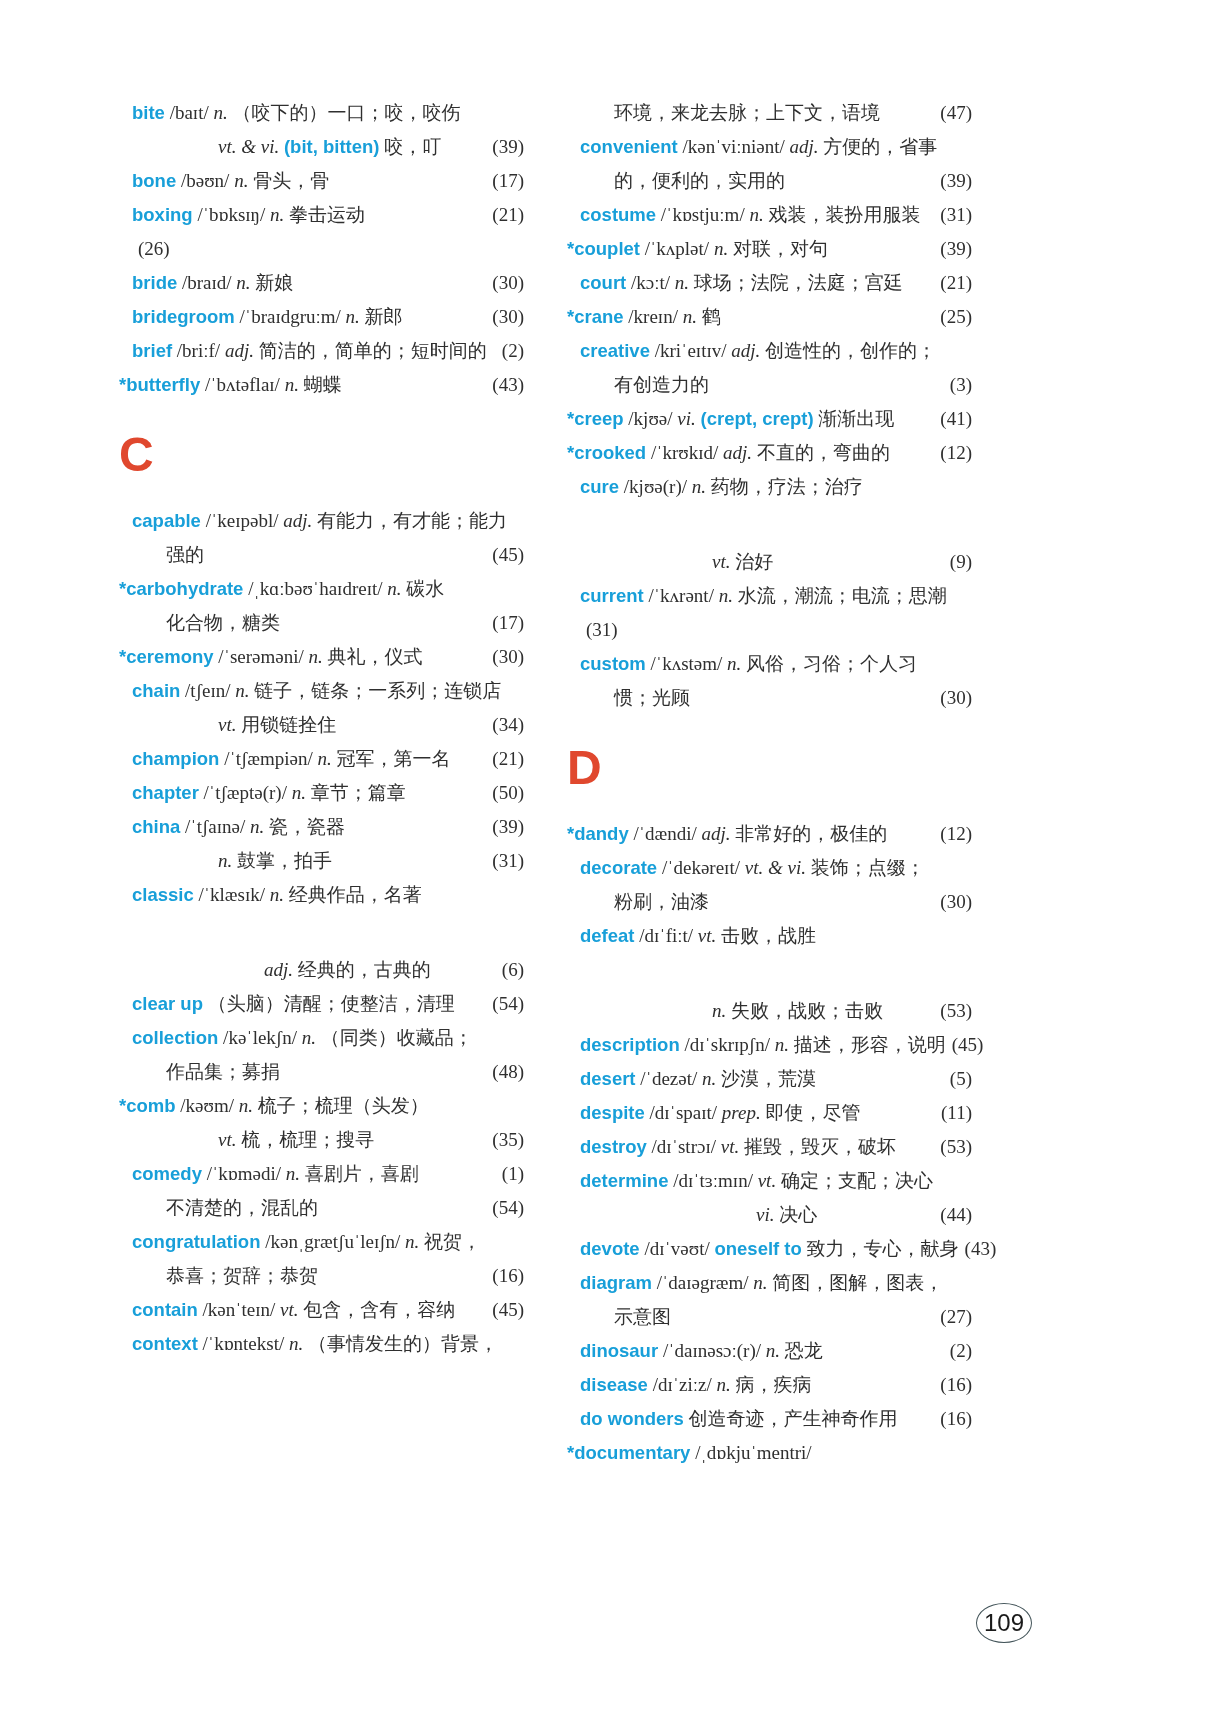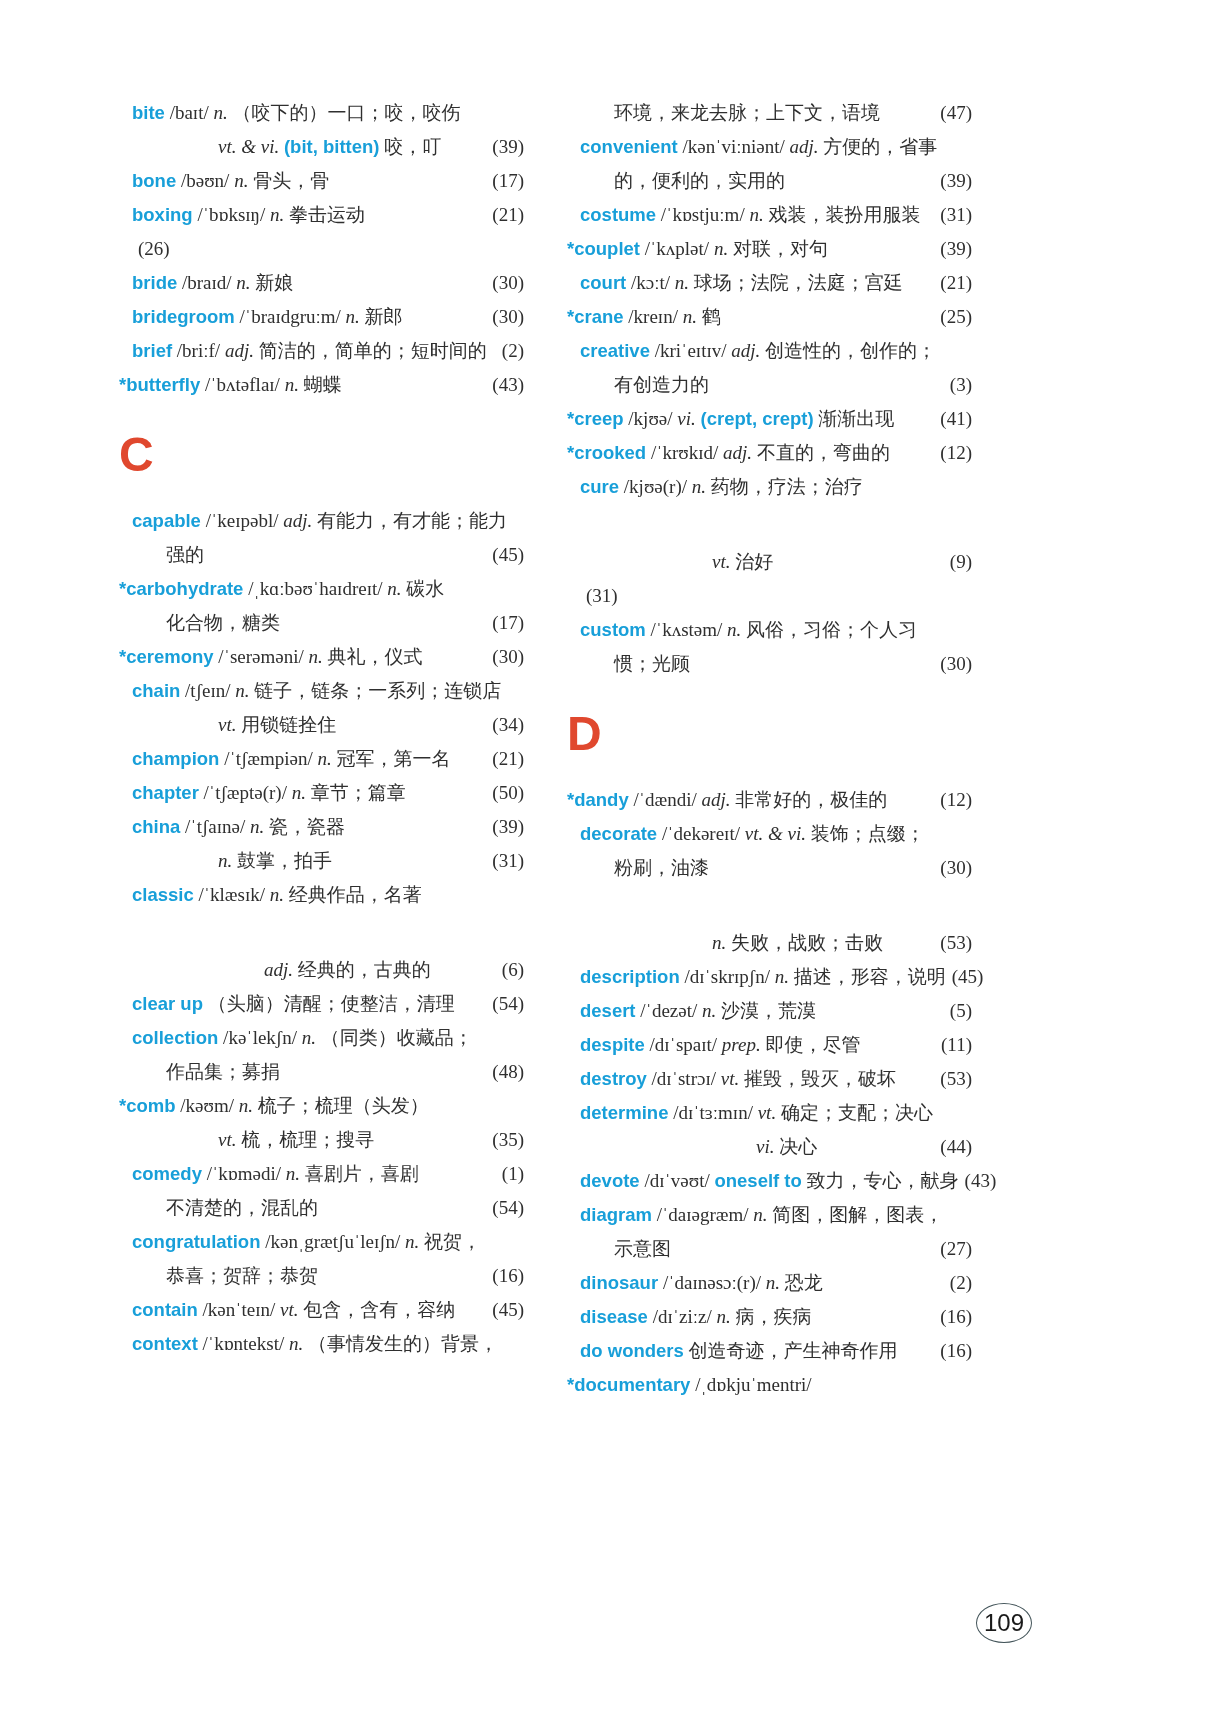--- a/index.html
+++ b/index.html
@@ -306,20 +306,23 @@
       <div class="entry">
         <div class="line indent-0">
           <span class="line-content"><span class="seg seg-head">cure</span><span class="seg seg-plain"> /kjʊə(r)/ </span><span class="seg seg-pos">n.</span><span class="seg seg-plain"> 药物，疗法；治疗</span></span>
         </div>
         <div class="line indent-3">
           <span class="line-content"><span class="seg seg-pos">vt.</span><span class="seg seg-plain"> 治好</span></span>
           <span class="page-ref">(9)</span>
         </div>
       </div>
       <div class="entry">
+        <div class="line indent-0">
+          <span class="line-content"><span class="seg seg-head">current</span><span class="seg seg-plain"> /ˈkʌrənt/ </span><span class="seg seg-pos">n.</span><span class="seg seg-plain"> 水流，潮流；电流；思潮</span></span>
+        </div>
         <div class="line indent-3">
           <span class="page-ref">(31)</span>
         </div>
       </div>
       <div class="entry">
         <div class="line indent-0">
           <span class="line-content"><span class="seg seg-head">custom</span><span class="seg seg-plain"> /ˈkʌstəm/ </span><span class="seg seg-pos">n.</span><span class="seg seg-plain"> 风俗，习俗；个人习</span></span>
         </div>
         <div class="line indent-1">
           <span class="line-content"><span class="seg seg-plain">惯；光顾</span></span>
@@ -336,20 +339,23 @@
       <div class="entry">
         <div class="line indent-0">
           <span class="line-content"><span class="seg seg-head">decorate</span><span class="seg seg-plain"> /ˈdekəreɪt/ </span><span class="seg seg-pos">vt. &amp; vi.</span><span class="seg seg-plain"> 装饰；点缀；</span></span>
         </div>
         <div class="line indent-1">
           <span class="line-content"><span class="seg seg-plain">粉刷，油漆</span></span>
           <span class="page-ref">(30)</span>
         </div>
       </div>
       <div class="entry">
+        <div class="line indent-0">
+          <span class="line-content"><span class="seg seg-head">defeat</span><span class="seg seg-plain"> /dɪˈfiːt/ </span><span class="seg seg-pos">vt.</span><span class="seg seg-plain"> 击败，战胜</span></span>
+        </div>
         <div class="line indent-3">
           <span class="line-content"><span class="seg seg-pos">n.</span><span class="seg seg-plain"> 失败，战败；击败</span></span>
           <span class="page-ref">(53)</span>
         </div>
       </div>
       <div class="entry">
         <div class="line indent-0">
           <span class="line-content"><span class="seg seg-head">description</span><span class="seg seg-plain"> /dɪˈskrɪpʃn/ </span><span class="seg seg-pos">n.</span><span class="seg seg-plain"> 描述，形容，说明</span></span>
           <span class="page-ref">(45)</span>
         </div>

